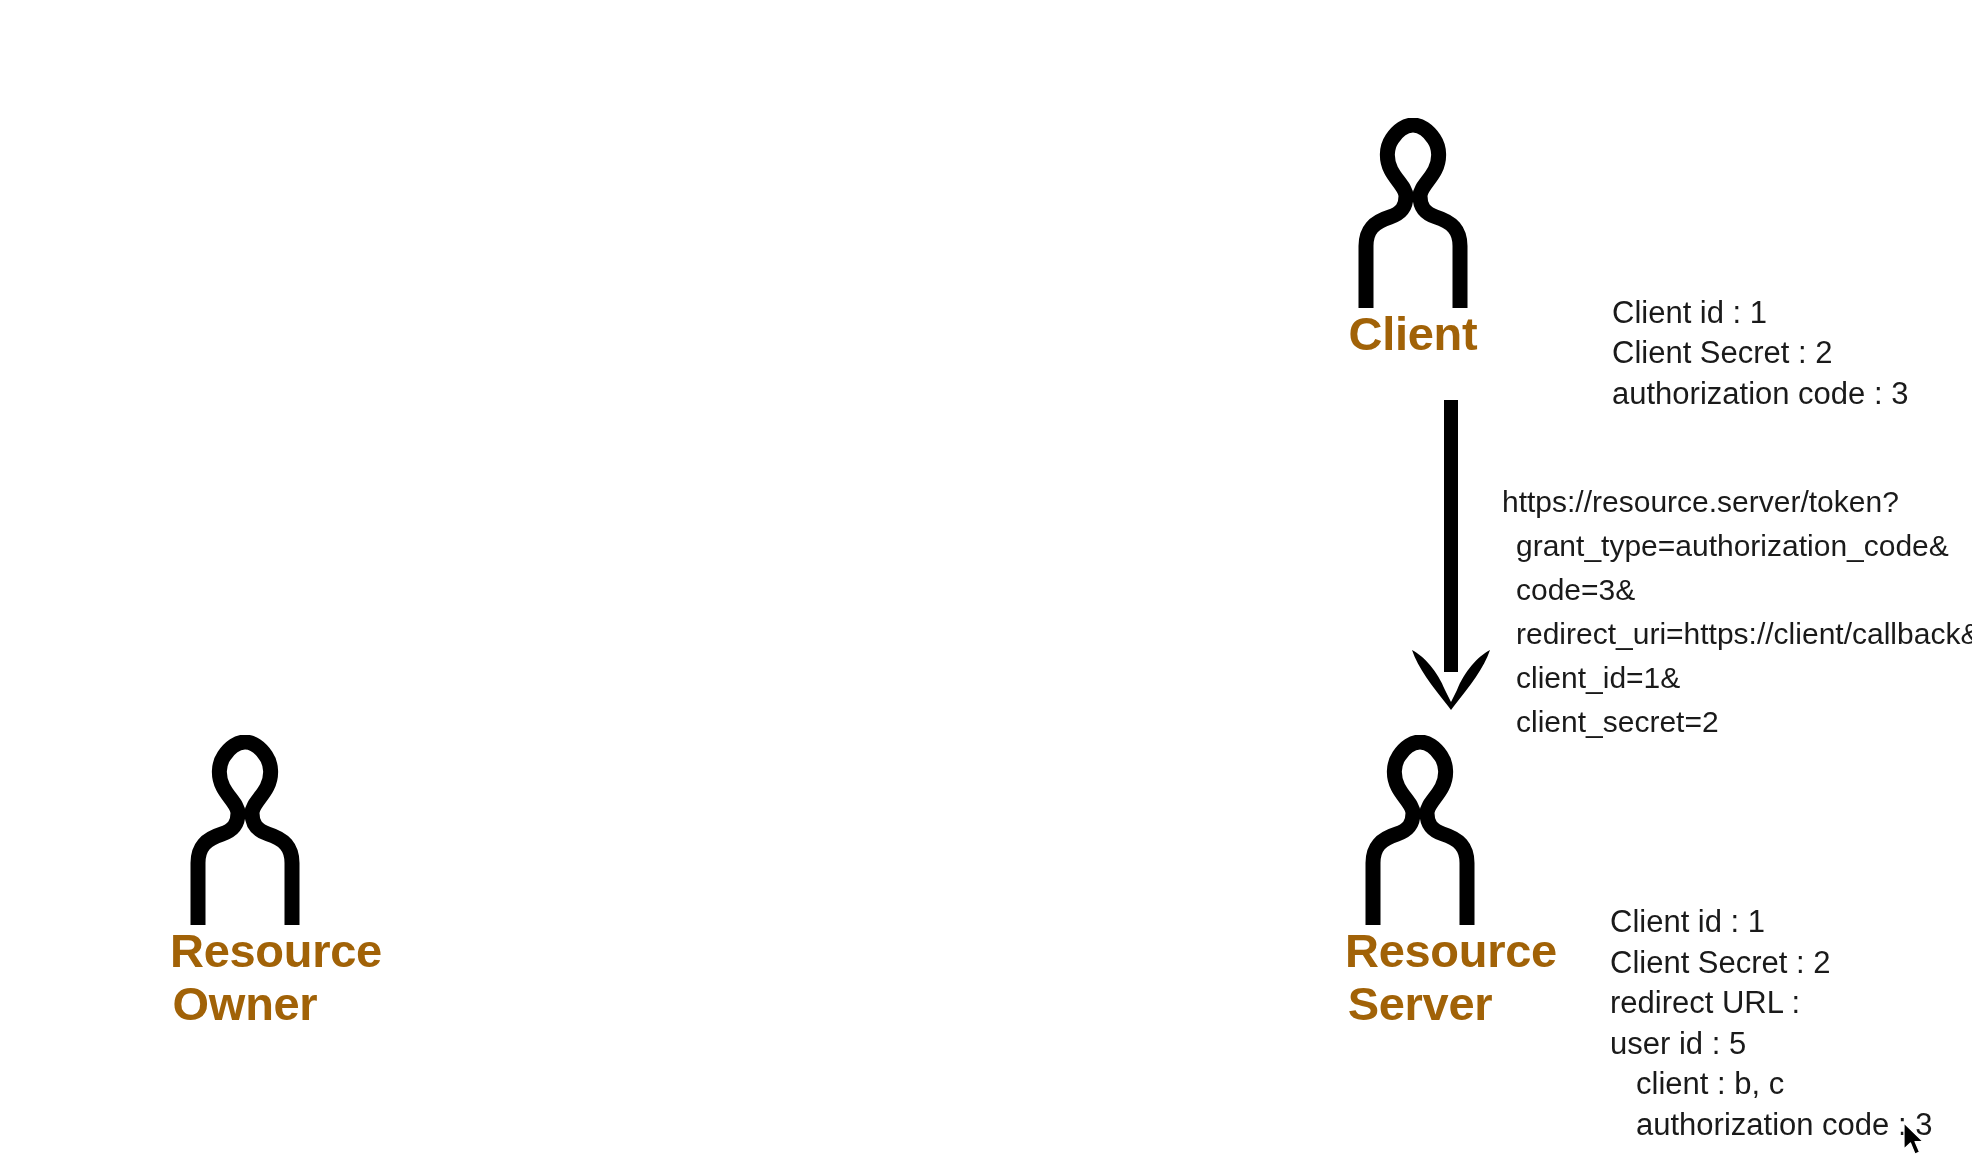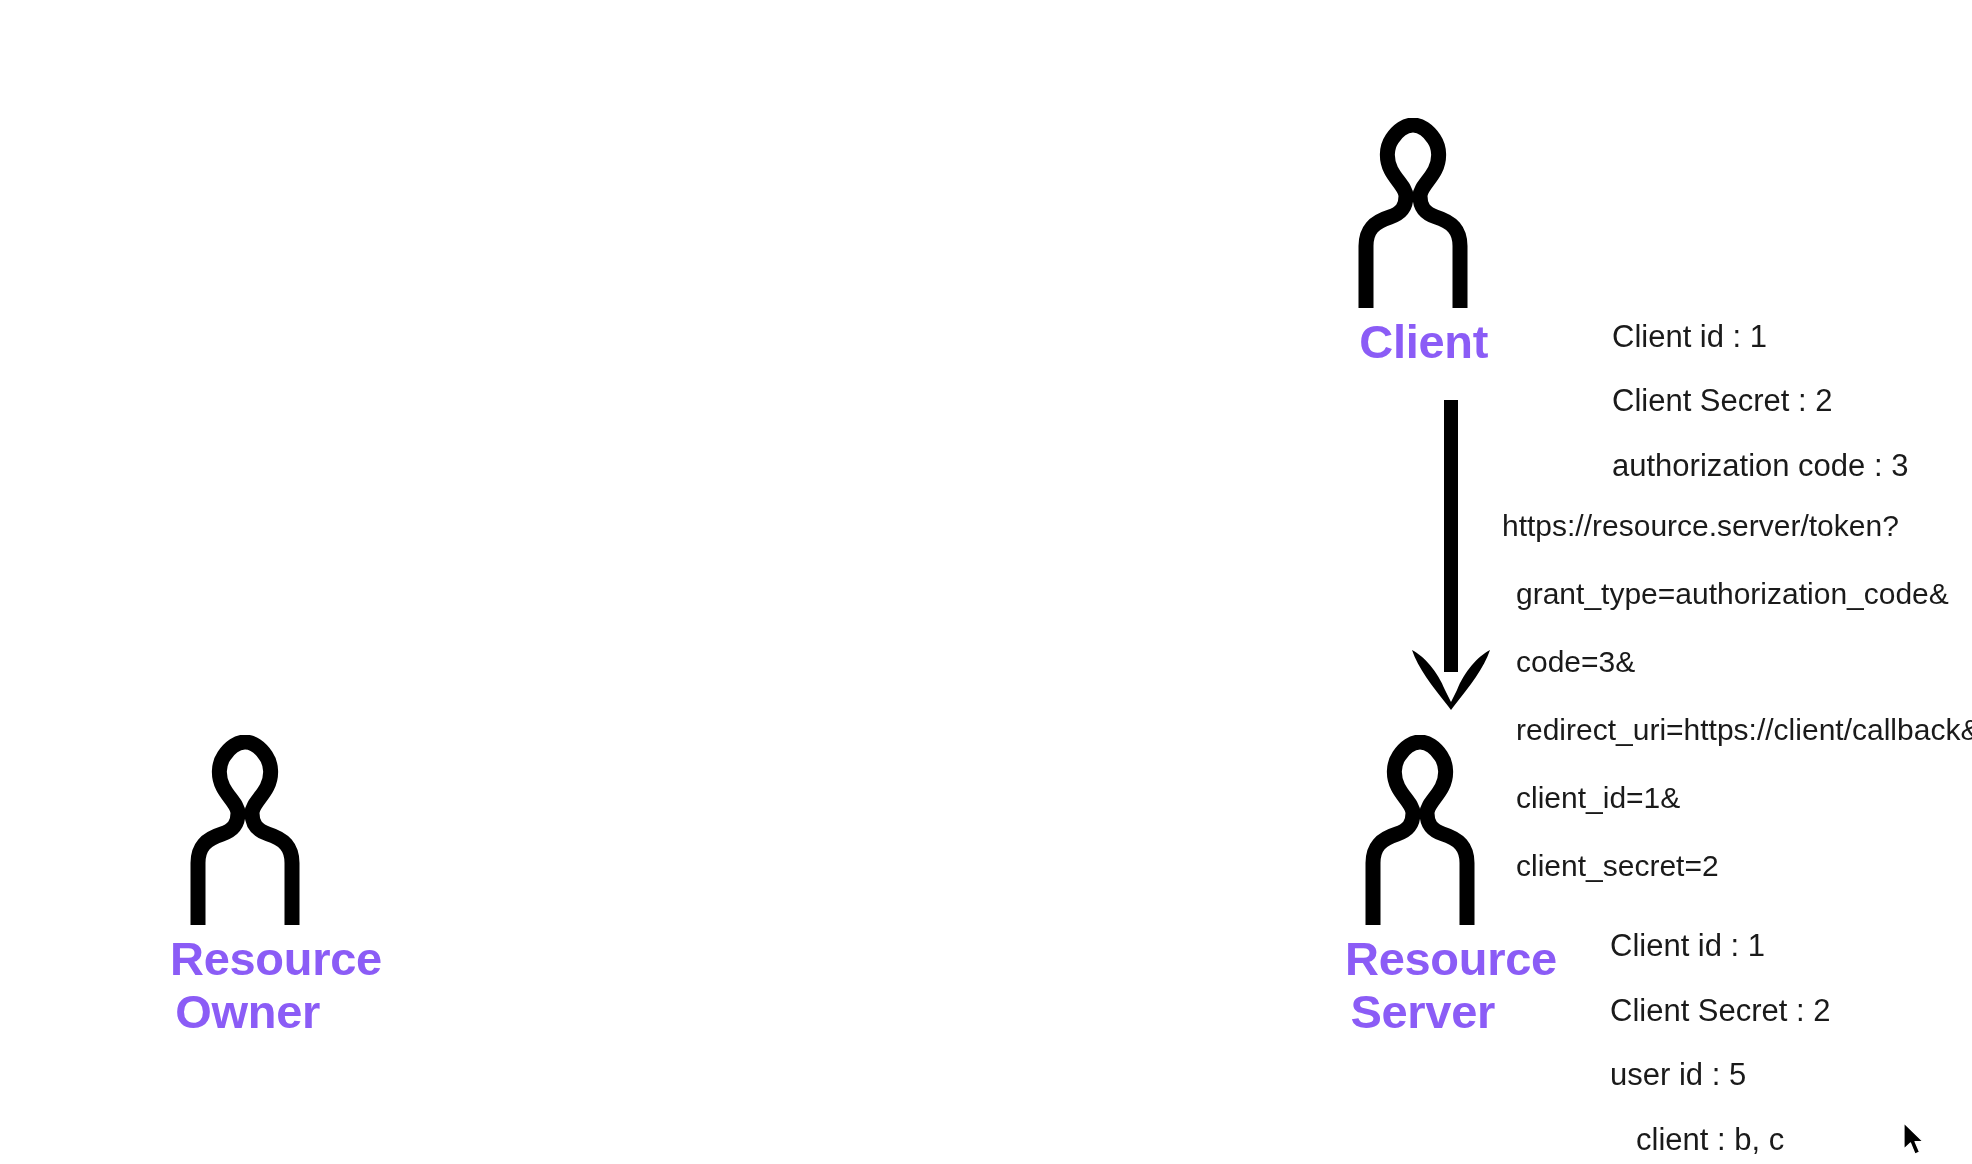--- a/index.html
+++ b/index.html
@@ -22,27 +22,26 @@
   }
 
   
   .actor {
     position: absolute;
   }
   .actor-icon {
     display: block;
   }
   .actor-label {
-    text-align: right;
+    text-align: center;
     font-weight: bold;
-    color: #8b5cf6;
+    color: #a16207;
     line-height: 1.12;
     letter-spacing: -0.3px;
     white-space: pre-line;
-    margin-top: 8px;
   }
 
   
   .label-lg {
     font-size: 47px;
   }
   
   .label-md {
     font-size: 47px;
   }
@@ -51,21 +50,20 @@
   .annot {
     position: absolute;
     font-family: "Liberation Sans", sans-serif;
     font-weight: 300;
     color: #1a1a1a;
     line-height: 1.30;
     white-space: nowrap;
   }
   .annot .line {
     display: block;
-    margin-top: 24px;
   }
   .indent-1 { padding-left: 14px; }
   .indent-2 { padding-left: 26px; }
 
   
   .arrow {
     position: absolute;
   }
 
   
@@ -163,20 +161,21 @@
                C 114 104 122 112 122 128
                L 122 190" fill="none" stroke="#000000" stroke-width="15" stroke-linecap="butt" stroke-linejoin="round"></path>
     </svg>
     <div class="actor-label label-lg">Resource
 Server</div>
   </div>
 
   <div class="annot" style="left:1610px; top:902px; font-size:31px; line-height:1.31;">
     <span class="line">Client id : 1</span>
     <span class="line">Client Secret : 2</span>
+    <span class="line">redirect URL :</span>
     <span class="line">user id : 5</span>
     <span class="line indent-2">client : b, c</span>
     <span class="line indent-2">authorization code : 3</span>
   </div>
 
   <div class="cursor" style="left:1902px; top:1122px;">
     <svg width="26" height="38" viewBox="0 0 26 38">
       <path d="M 2 1 L 2 27 L 8.5 21 L 13 32 L 17.5 30 L 13 19.5 L 21 19.5 Z" fill="#000000" stroke="#ffffff" stroke-width="1.2" stroke-linejoin="round"></path>
     </svg>
   </div>

